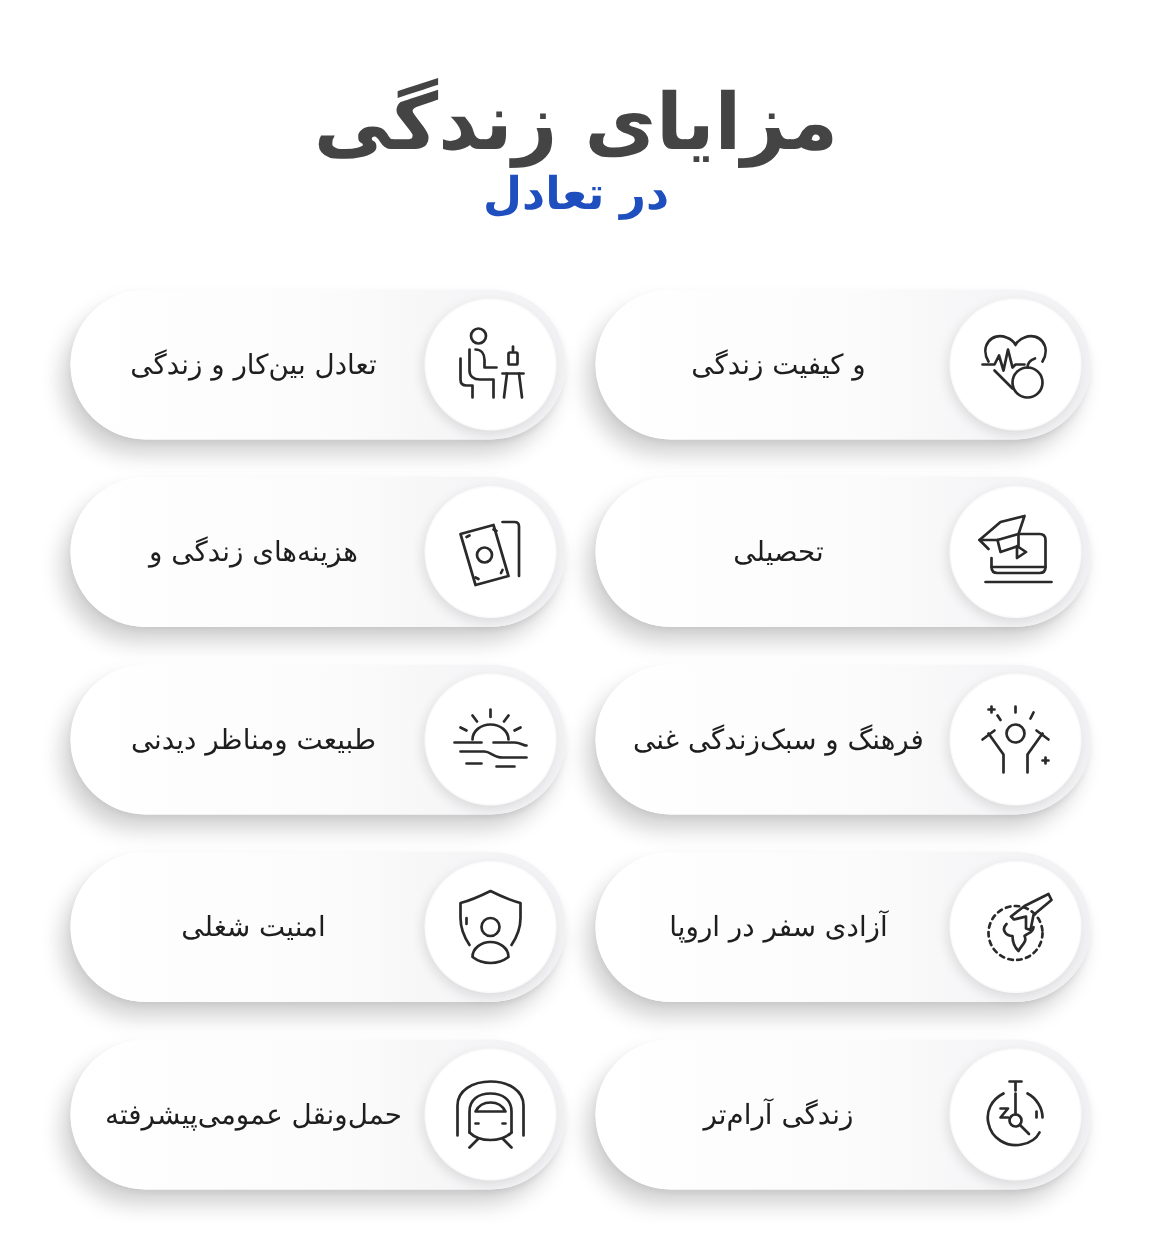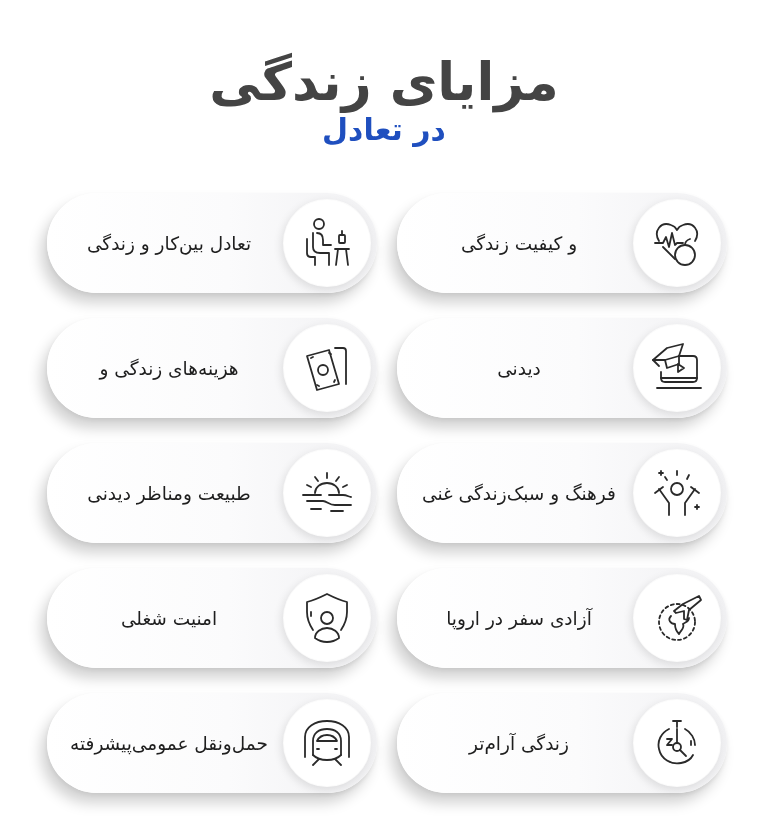--- a/index.html
+++ b/index.html
@@ -71,21 +71,21 @@
       <path d="M36 34 h14"></path>
       <path d="M39 34 l-2 16 M47 34 l2 16"></path>
       <rect x="40" y="20" width="6" height="8" rx="1"></rect>
       <path d="M43 16 v3"></path>
     </svg>
   </div>
 </div>
 
 <div class="card" style="left:397px; top:318px;">
   <div class="label">
-    <span>دیدنی</span>
+    <span>تحصیلی</span>
   </div>
   <div class="icon-circle">
     <svg viewBox="0 0 56 56">
       <path d="M4 20 l14 -12 l16 -4 l-4 12 l-14 4 z"></path>
       <path d="M4 20 l6 6"></path>
       <path d="M16 20 l2 8 l12 -4 l0 -8"></path>
       <path d="M30 16 h14 c3 0 4 2 4 4 v18 c0 2 -1 4 -4 4 h-28 c-3 0 -4 -2 -4 -4 v-6"></path>
       <path d="M12 38 h36"></path>
       <path d="M29 24 l6 4 l-6 4 z"></path>
       <path d="M8 48 h44"></path>

